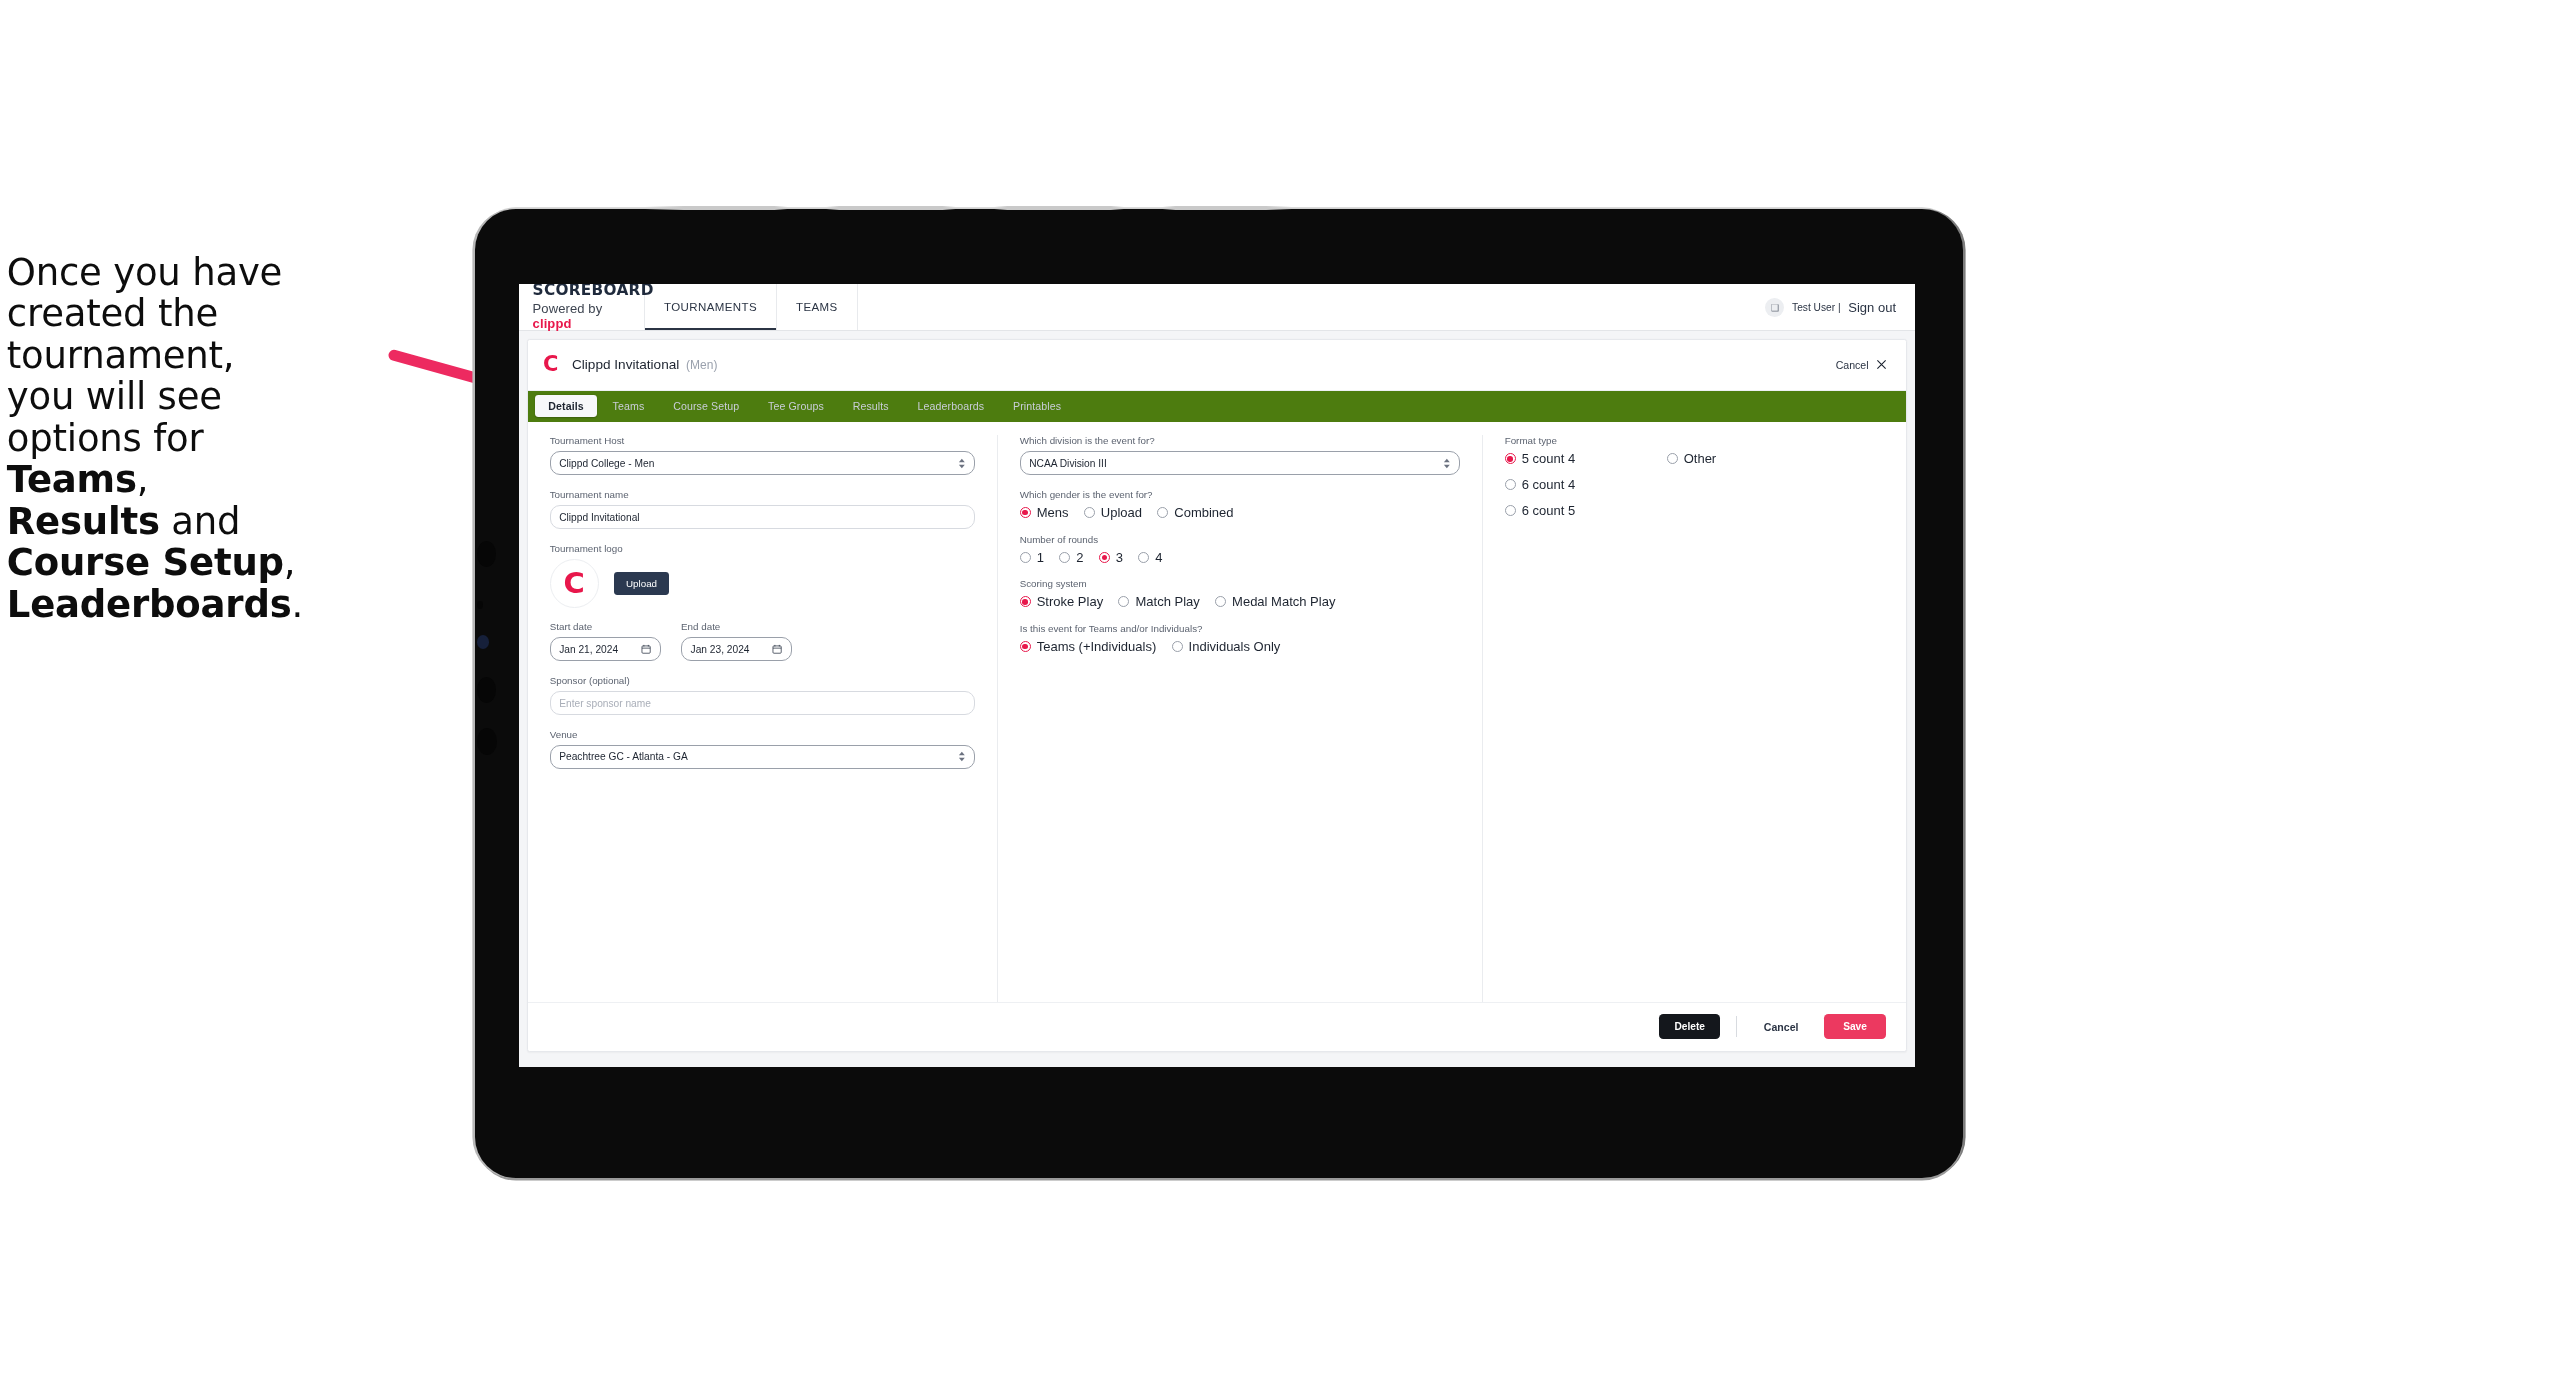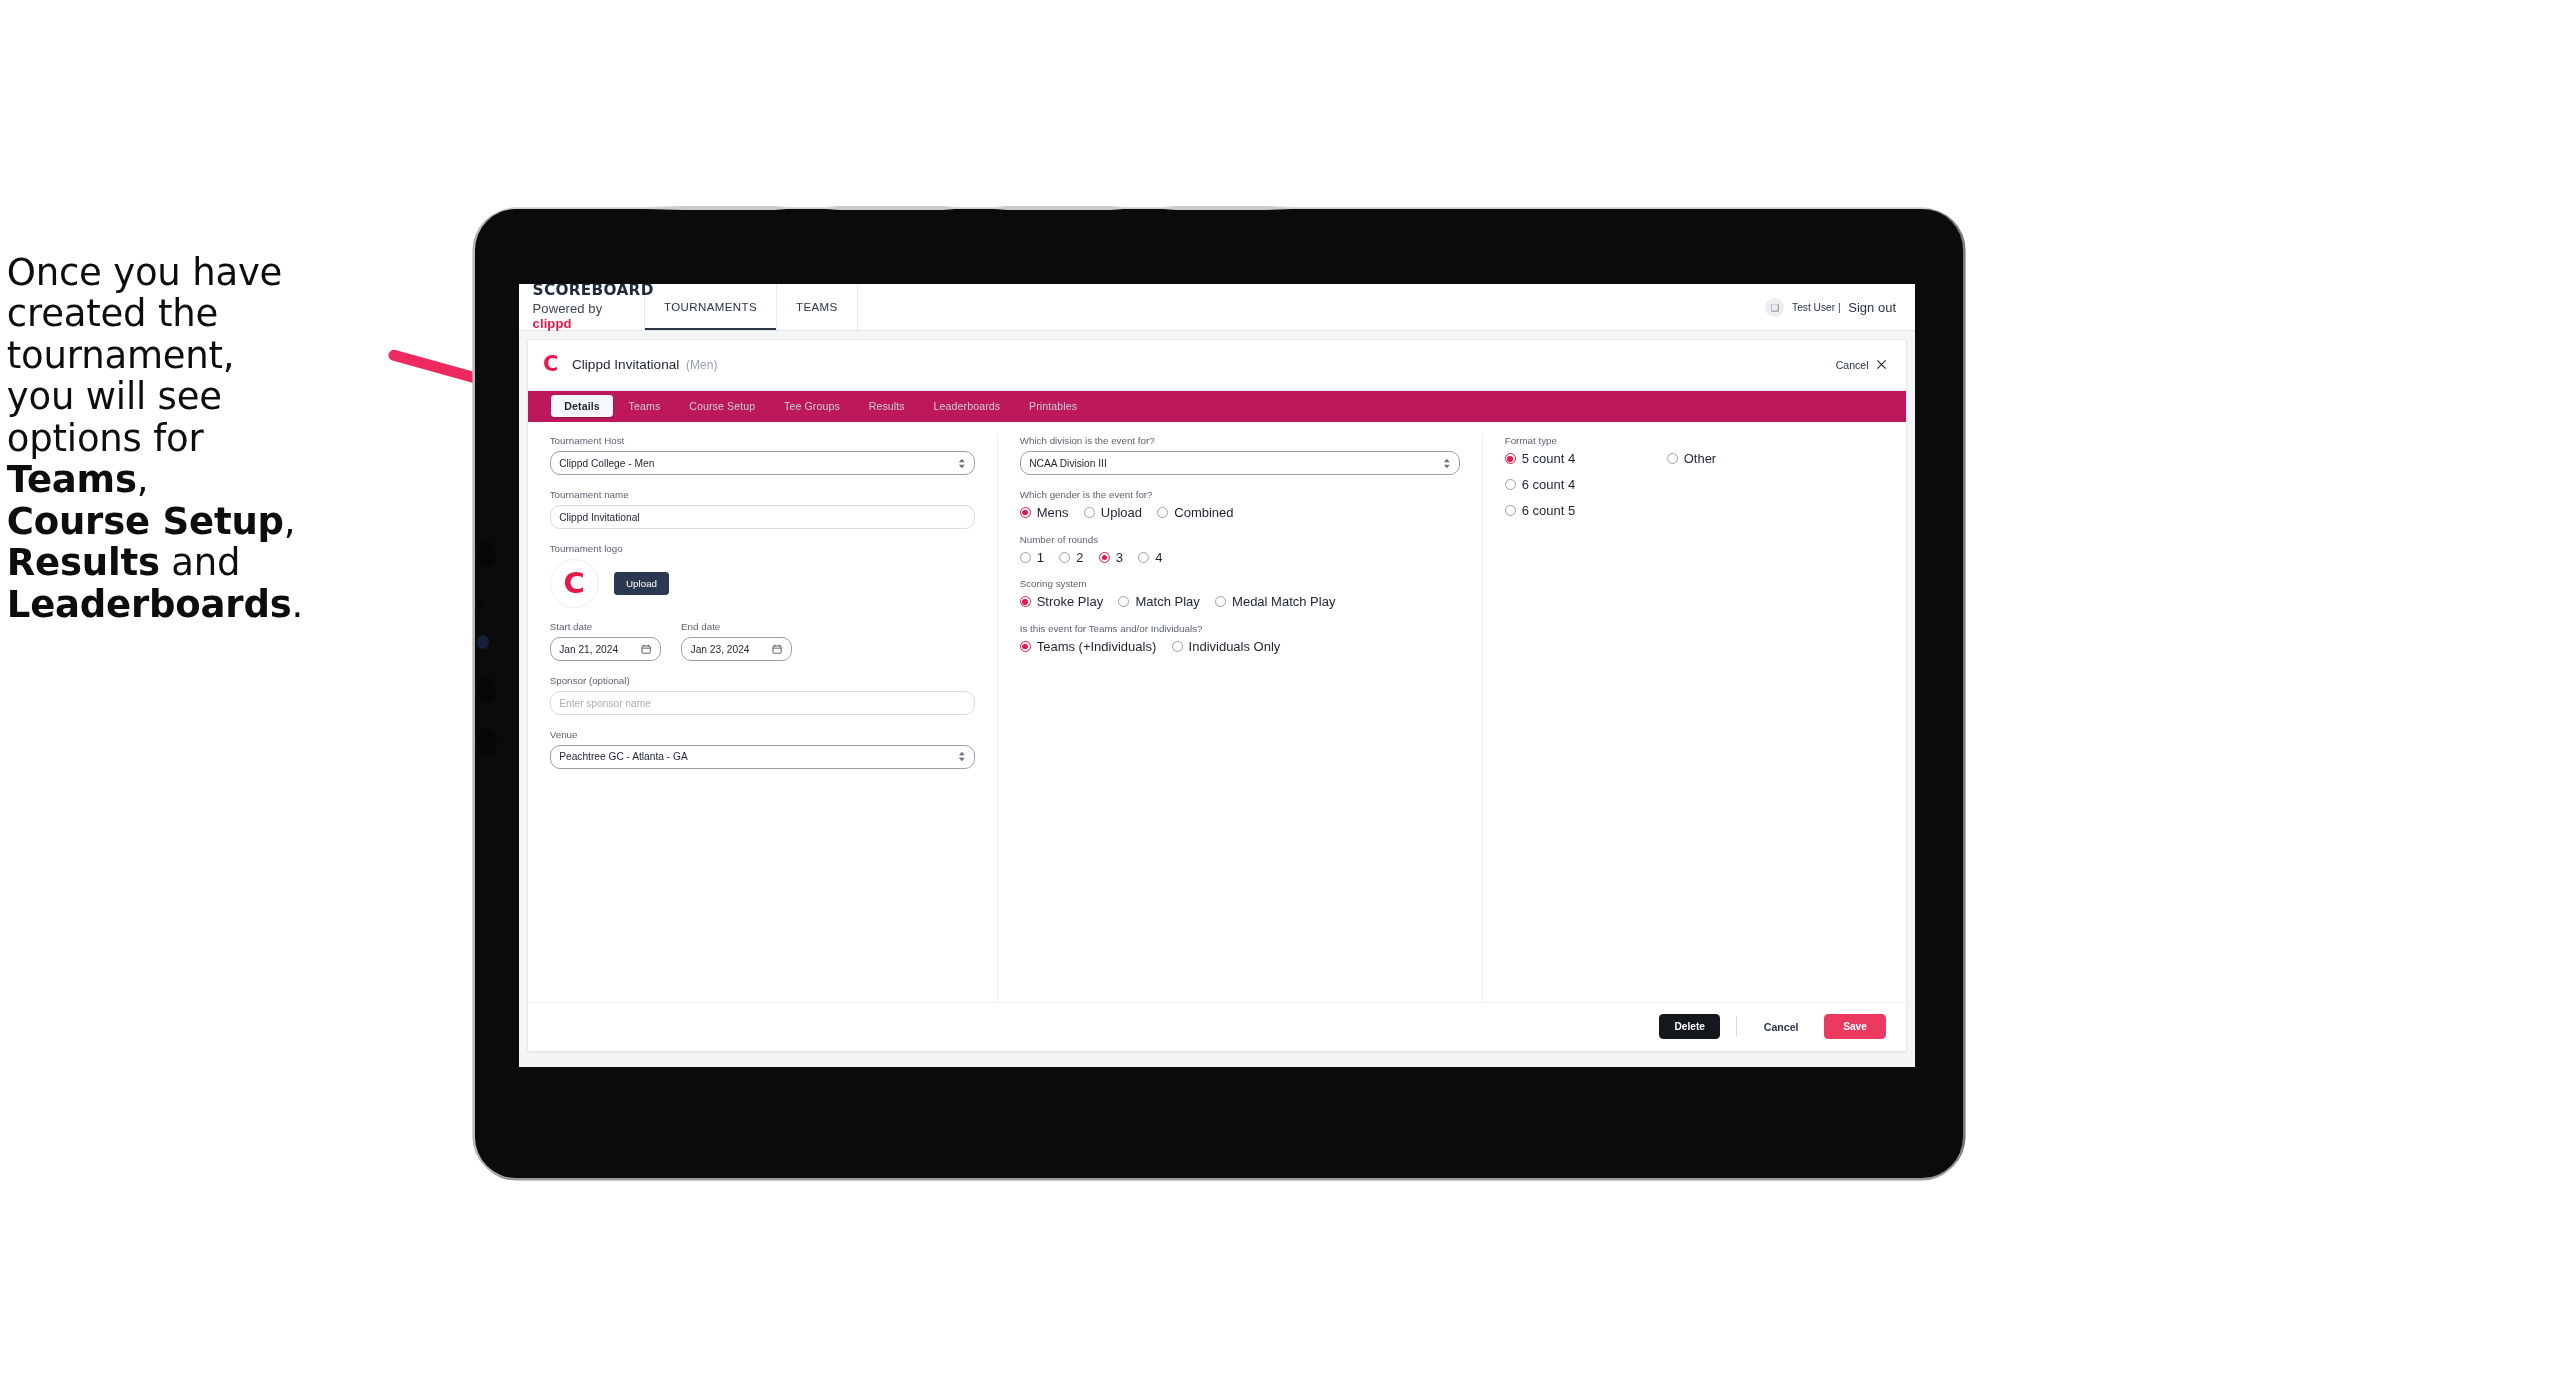--- a/index.html
+++ b/index.html
@@ -116,22 +116,22 @@
     font-weight:800; font-size:21px; color:#e8174b; line-height:1; margin-right:13.6px;
   }
   .title-main { font-size: 13.6px; color:#1d2430; font-weight:400; }
   .title-sub  { font-size: 12px; color:#9aa1ad; margin-left:6.8px; }
   .head-right { margin-left:auto; display:flex; align-items:center; gap:7.7px; }
   .cancel-top { font-size:10.6px; color:#2b3444; cursor:pointer; }
   .x-icon { width:11px; height:11px; }
 
   
   .tabstrip {
-    background:#be185d; height: 31px;
-    display:flex; align-items:center; padding-left: 23px; gap: 1.7px;
+    background:#4d7c0f; height: 31px;
+    display:flex; align-items:center; padding-left: 7px; gap: 1.7px;
   }
   .tab {
     font-size: 10.6px; color:#c9ced8; padding: 0 13.6px; height:22px;
     display:flex; align-items:center; border-radius:3.4px; cursor:pointer;
     letter-spacing: 0.1px;
   }
   .tab.active { background:#f7f8fa; color:#1d2430; font-weight:600; box-shadow:0 0.9px 1.7px rgba(0,0,0,.25); }
 
   
   .card-body { flex:1; display:flex; padding: 13.6px 0 0 0; }
@@ -216,24 +216,24 @@
   <div class="annotation">
     <div>Once you have</div>
     <div>created the</div>
     <div>tournament,</div>
     <div>you will see</div>
     <div>options for</div>
     <div>
       <span class="b">Teams</span><span>,</span>
     </div>
     <div>
-      <span class="b">Course Setup</span><span>,</span>
+      <span class="b">Results</span><span> and</span>
     </div>
     <div>
-      <span class="b">Results</span><span> and</span>
+      <span class="b">Course Setup</span><span>,</span>
     </div>
     <div>
       <span class="b">Leaderboards</span><span>.</span>
     </div>
   </div>
 
   <svg class="arrow-svg" viewBox="0 0 380 180">
     <path d="M33,38 L300,112" stroke="#ed2a60" stroke-width="13" stroke-linecap="round" fill="none"></path>
     <path d="M352,128 L286,85 L278,145 Z" fill="#ed2a60"></path>
   </svg>

